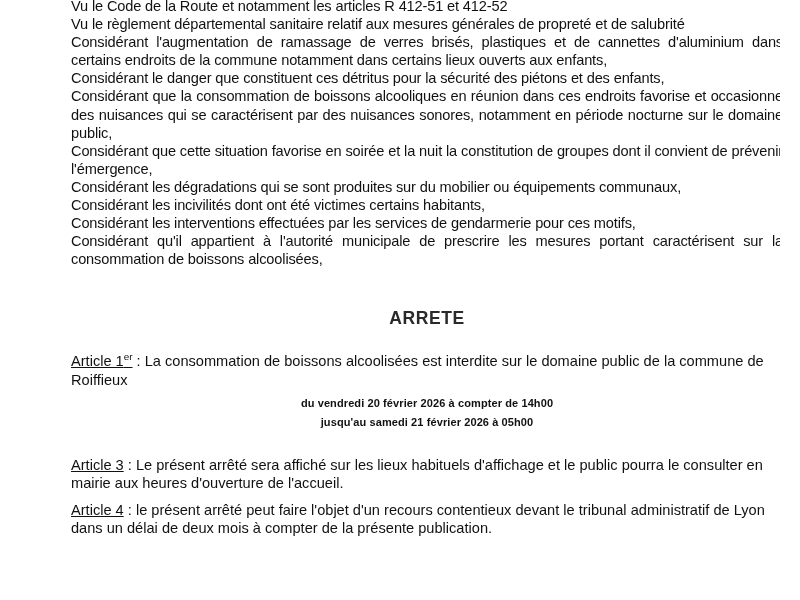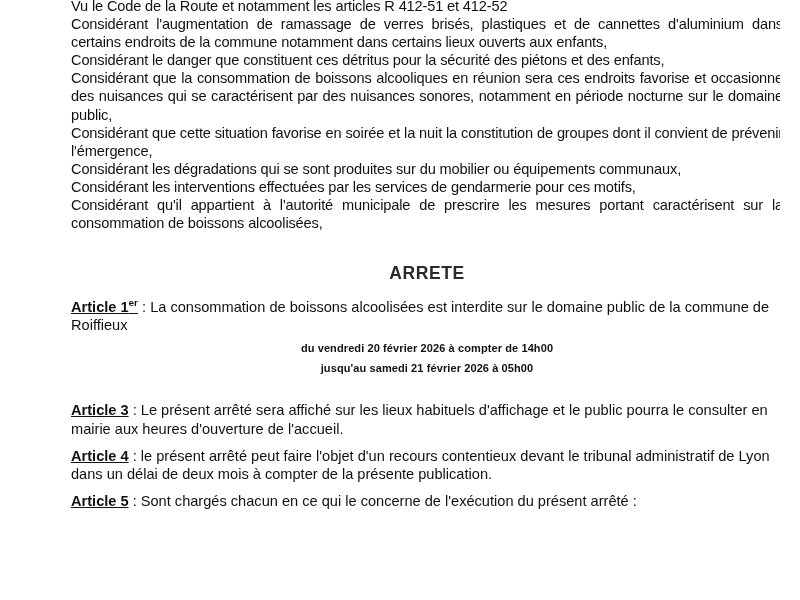--- a/index.html
+++ b/index.html
@@ -68,35 +68,35 @@
   #recitals {
     margin: 0;
   }
 
   
   #arrete-heading {
     text-align: center;
     font-weight: bold;
     font-size: 17.5px;
     letter-spacing: 0.6px;
-    margin: 0;
+    margin: 9px;
     padding-top: 31px;
     padding-bottom: 0;
     color: #2a2a2a;
   }
 
   .article-block {
     font-size: 14.6px;
     line-height: 18.1px;
     text-align: left;
     margin: 0;
   }
 
   .article-label {
-    font-weight: bold;
+    font-weight: normal;
     text-decoration: underline;
     text-underline-offset: 1px;
     margin-top: 24px;
   }
   .article-label sup {
     font-size: 0.68em;
     vertical-align: super;
     line-height: 0;
   }
 
@@ -124,25 +124,27 @@
 
 <div id="page-sheet">
 
   <div id="scan-edge-right"></div>
   <div id="scan-edge-right-2"></div>
 
   <div id="doc-body">
 
     <div id="recitals">
       <p class="para">Vu le Code de la Route et notamment les articles R 412-51 et 412-52</p>
+      <p class="para">Vu le règlement départemental sanitaire relatif aux mesures générales de propreté et de salubrité</p>
       <p class="para">Considérant l'augmentation de ramassage de verres brisés, plastiques et de cannettes d'aluminium dans certains endroits de la commune notamment dans certains lieux ouverts aux enfants,</p>
       <p class="para">Considérant le danger que constituent ces détritus pour la sécurité des piétons et des enfants,</p>
-      <p class="para">Considérant que la consommation de boissons alcooliques en réunion sera ces endroits favorise et occasionne des nuisances qui se caractérisent par des nuisances sonores, notamment en période nocturne sur le domaine public,</p>
+      <p class="para">Considérant que la consommation de boissons alcooliques en réunion dans ces endroits favorise et occasionne des nuisances qui se caractérisent par des nuisances sonores, notamment en période nocturne sur le domaine public,</p>
       <p class="para">Considérant que cette situation favorise en soirée et la nuit la constitution de groupes dont il convient de prévenir l'émergence,</p>
       <p class="para">Considérant les dégradations qui se sont produites sur du mobilier ou équipements communaux,</p>
+      <p class="para">Considérant les incivilités dont ont été victimes certains habitants,</p>
       <p class="para">Considérant les interventions effectuées par les services de gendarmerie pour ces motifs,</p>
       <p class="para">Considérant qu'il appartient à l'autorité municipale de prescrire les mesures portant caractérisent sur la consommation de boissons alcoolisées,</p>
     </div>
 
     <div id="arrete-heading">ARRETE</div>
 
     <div class="spacer-md"></div>
 
     <div class="article-block">
       <span class="article-label"><span>Article 1</span><sup>er</sup></span><span> : </span><span>La consommation de boissons alcoolisées est interdite sur le domaine public de la commune de Roiffieux</span>
@@ -163,18 +165,15 @@
     </div>
 
     <div class="spacer-sm"></div>
 
     <div class="article-block">
       <span class="article-label">Article 4</span><span> : </span><span>le présent arrêté peut faire l'objet d'un recours contentieux devant le tribunal administratif de Lyon  dans un délai de deux mois à compter de la présente publication.</span>
     </div>
 
     <div class="spacer-sm"></div>
 
-    <div class="article-block">
-      <span class="article-label">Article 5</span><span> : </span><span>Sont chargés chacun en ce qui le concerne de l'exécution du présent arrêté :</span>
-    </div>
 
   </div>
 </div>
 
 </body></html>

